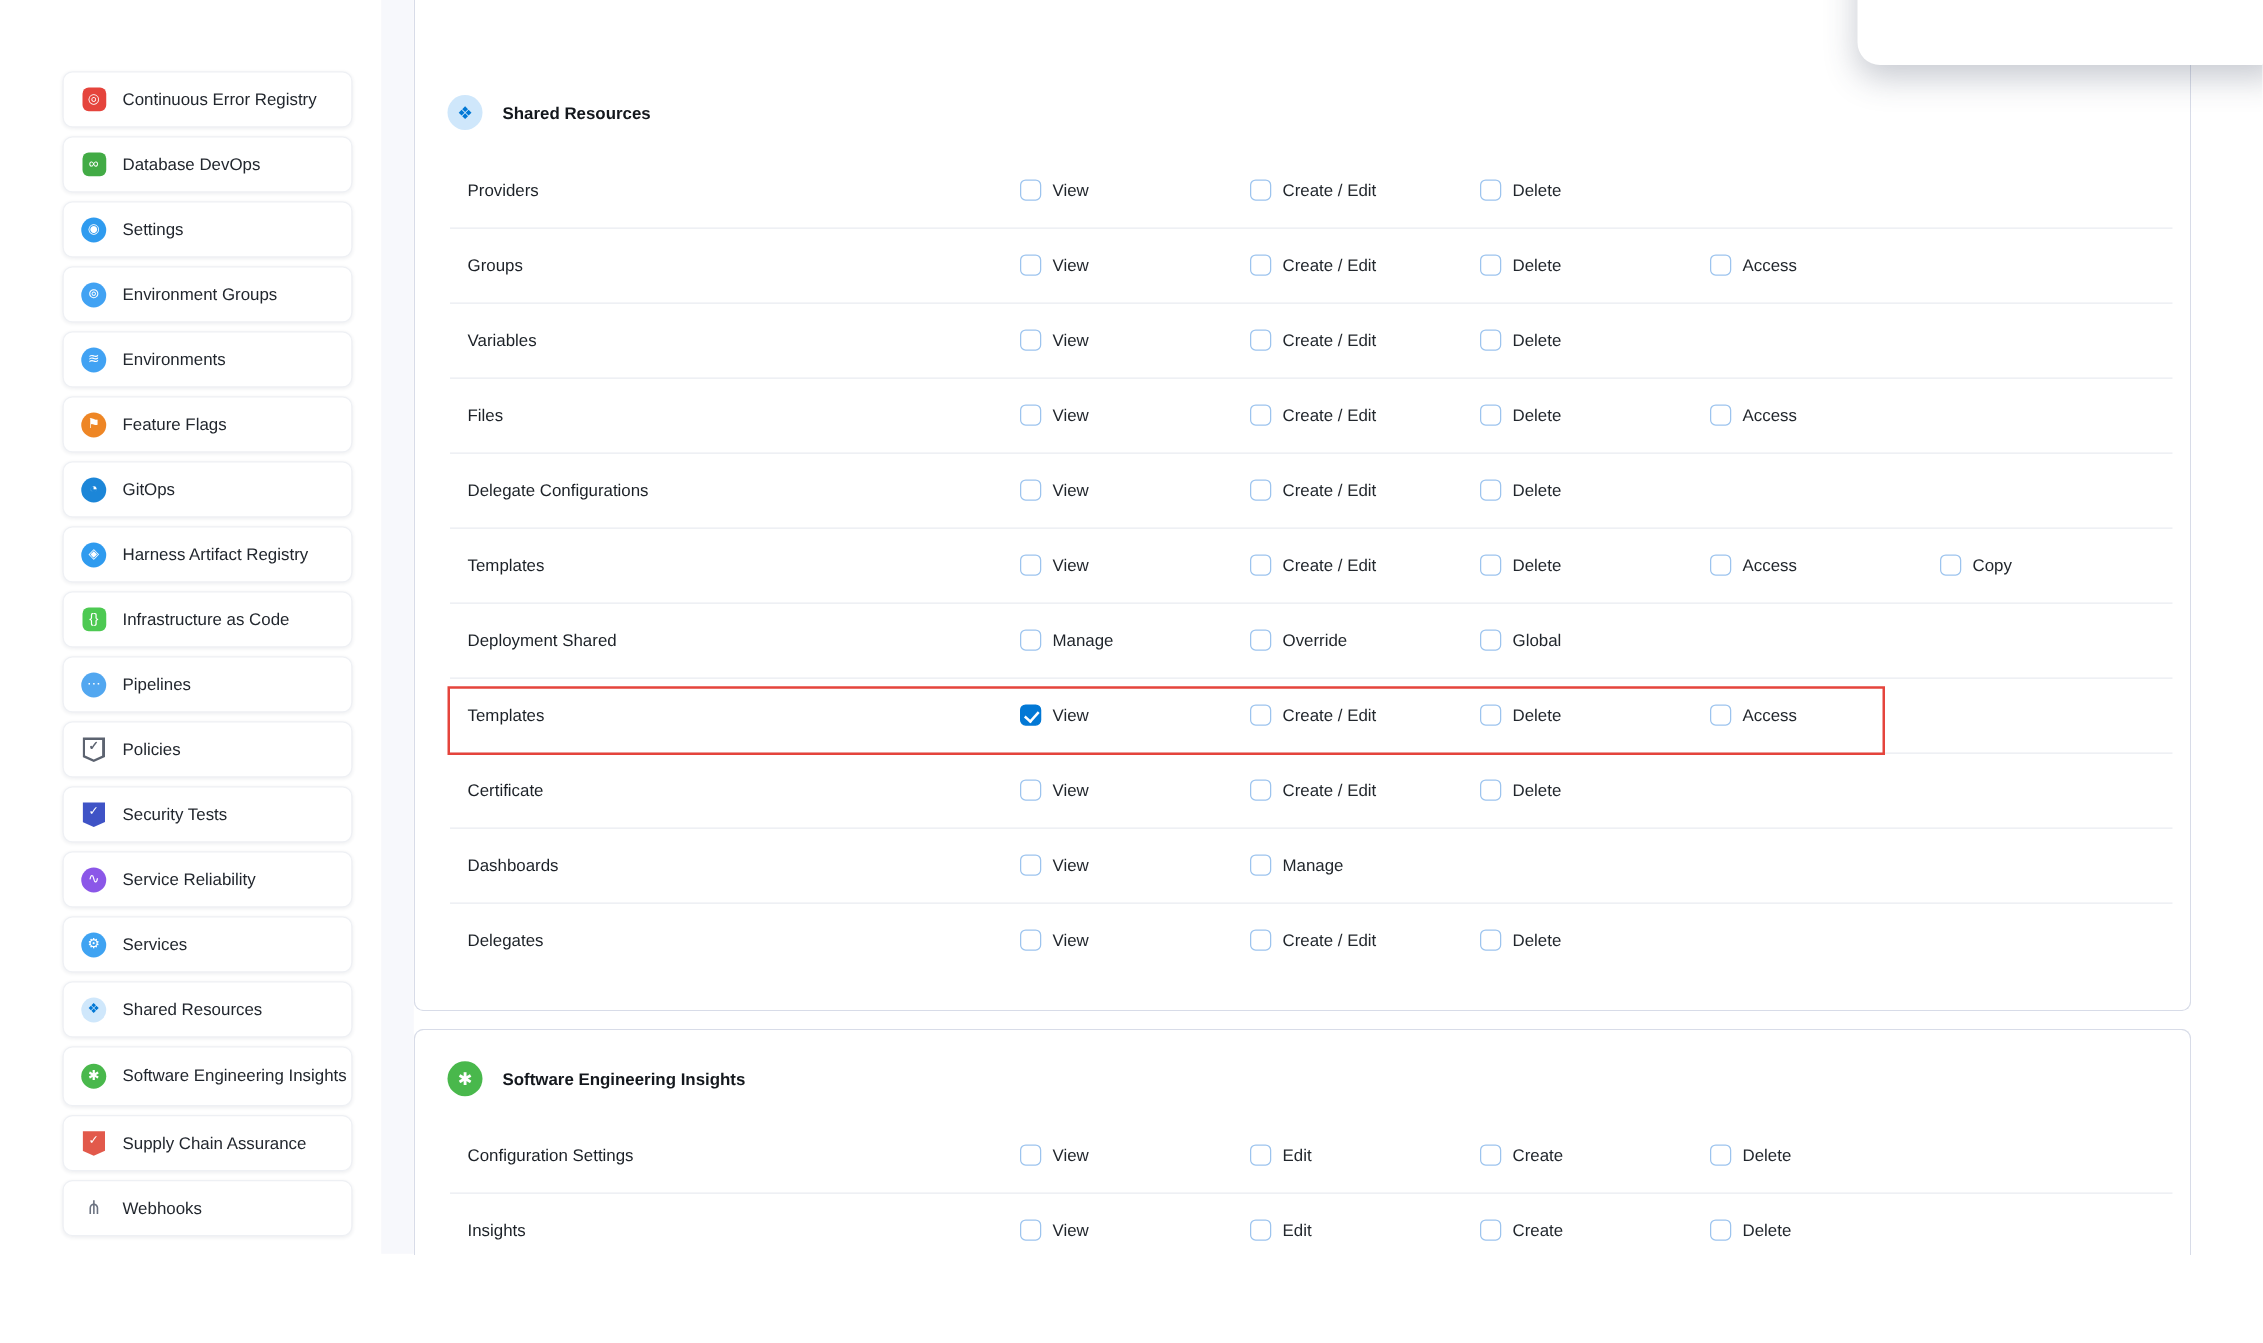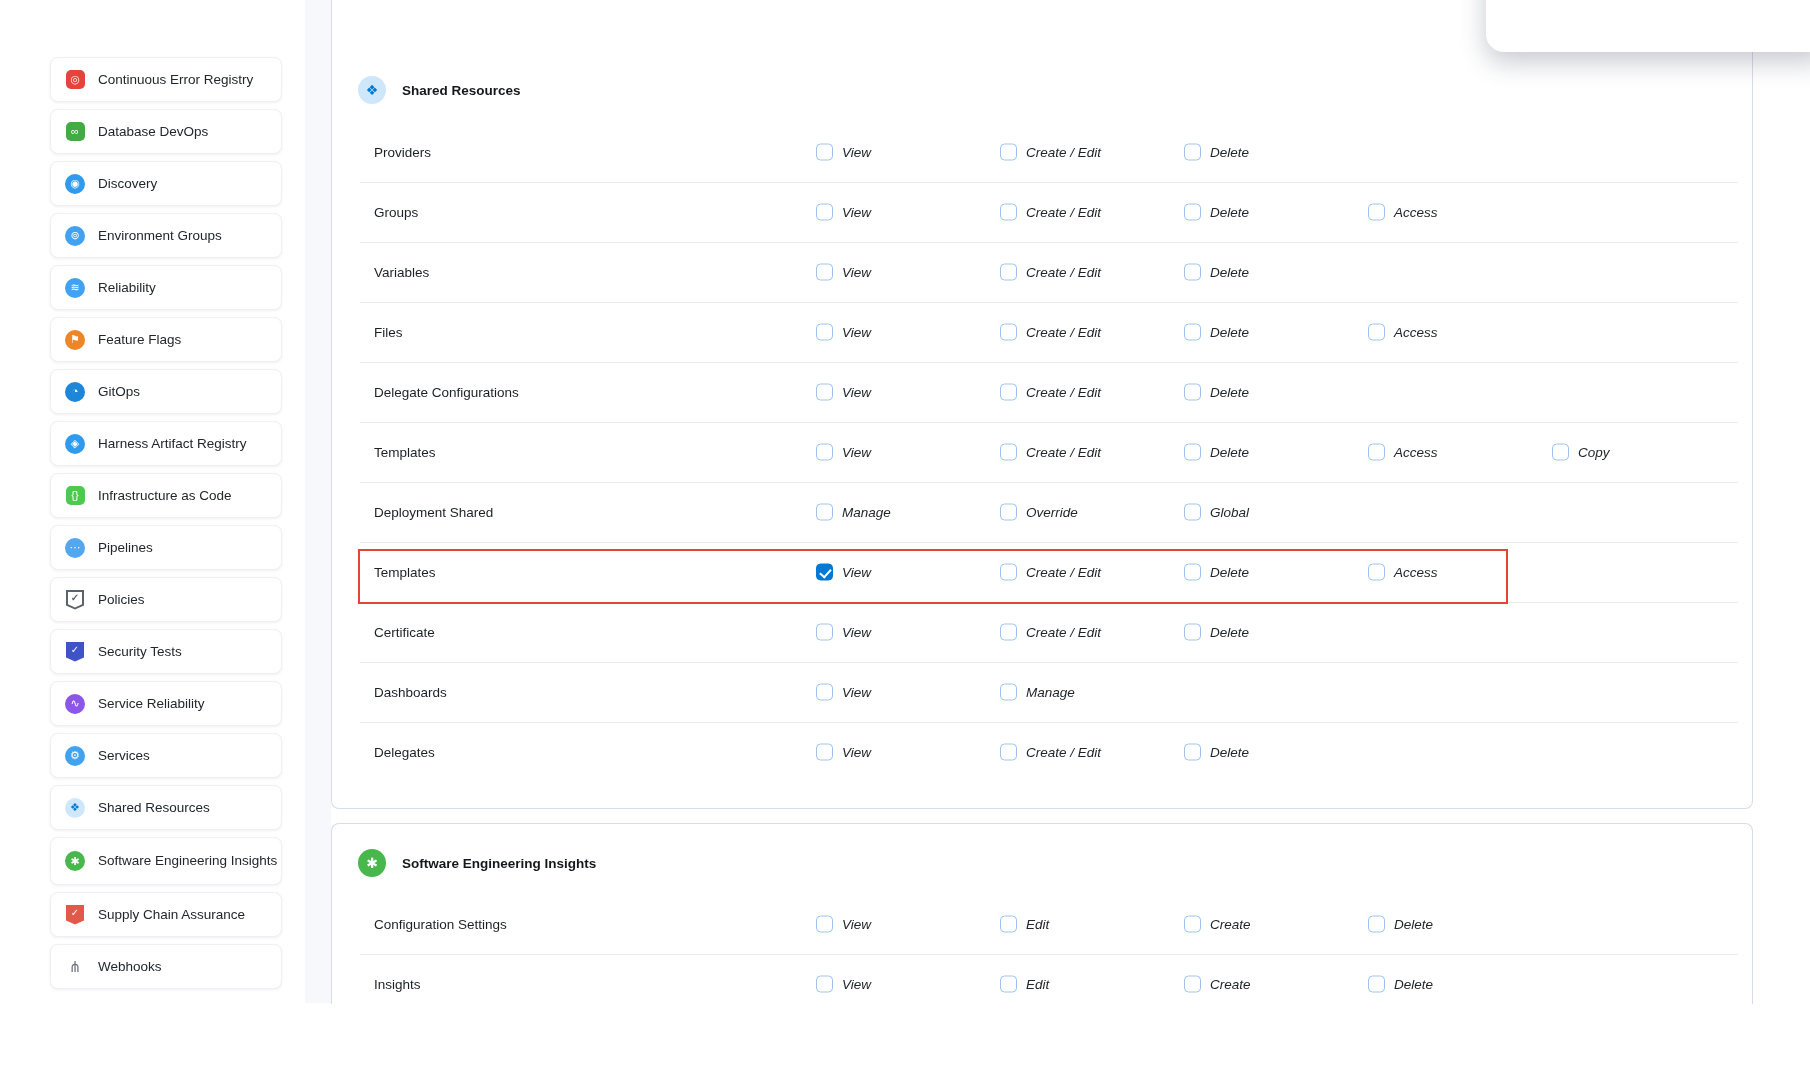--- a/index.html
+++ b/index.html
@@ -57,21 +57,21 @@
   .hdr-icon { width:28px; height:28px; border-radius:50%;
     display:flex; align-items:center; justify-content:center; font-size:14px; line-height:1; }
   .hdr-title { font-size:13.5px; font-weight:700; color:#14181d; }
 
   .perm-row { position:relative; height:60px;text-align:center; }
   .perm-row + .perm-row::before { content:""; position:absolute; left:28px; right:14px;
     top:0; height:1px; background:#e9ebf1; }
   .row-label { position:absolute; left:42px; top:50%; transform:translateY(-50%);
     font-size:13.5px; color:#1c2127; }
   .perm-cell { position:absolute; top:50%; transform:translateY(-50%);
-    display:flex; align-items:center; gap:9px; cursor:pointer;font-style:italic; }
+    display:flex; align-items:center; gap:9px; cursor:pointer; }
   .cbx { width:17px; height:17px; border:1.5px solid #9dc4ee; border-radius:4.5px;
     background:#ffffff; position:relative; flex:0 0 17px; }
   .cbx.checked { background:#0278d5; border-color:#0278d5; }
   .cbx.checked::after { content:""; position:absolute; left:5px; top:1.5px;
     width:4.5px; height:9px; border-right:2px solid #fff; border-bottom:2px solid #fff;
     transform:rotate(42deg); }
   .perm-label { font-size:13.5px; color:#22272d; }
 
   .hl-box { position:absolute; left:26px; top:7px; width:1150px; height:55px;
     border:2px solid #e5443c; pointer-events:none; z-index:5; }
@@ -96,33 +96,33 @@
     <div class="side-item">
       <span class="icon-box">
         <span class="ic-square" style="background: rgb(66, 171, 69); color: rgb(255, 255, 255);">∞</span>
       </span>
       <span class="side-label">Database DevOps</span>
     </div>
     <div class="side-item">
       <span class="icon-box">
         <span class="ic-circle" style="background: rgb(47, 155, 239); color: rgb(255, 255, 255);">◉</span>
       </span>
-      <span class="side-label">Discovery</span>
+      <span class="side-label">Settings</span>
     </div>
     <div class="side-item">
       <span class="icon-box">
         <span class="ic-circle" style="background: rgb(65, 162, 243); color: rgb(255, 255, 255);">⊚</span>
       </span>
       <span class="side-label">Environment Groups</span>
     </div>
     <div class="side-item">
       <span class="icon-box">
         <span class="ic-circle" style="background: rgb(65, 162, 243); color: rgb(255, 255, 255);">≋</span>
       </span>
-      <span class="side-label">Reliability</span>
+      <span class="side-label">Environments</span>
     </div>
     <div class="side-item">
       <span class="icon-box">
         <span class="ic-circle" style="background: rgb(238, 134, 37); color: rgb(255, 255, 255);">⚑</span>
       </span>
       <span class="side-label">Feature Flags</span>
     </div>
     <div class="side-item">
       <span class="icon-box">
         <span class="ic-circle" style="background: rgb(28, 134, 216); color: rgb(255, 255, 255);">◔</span>

